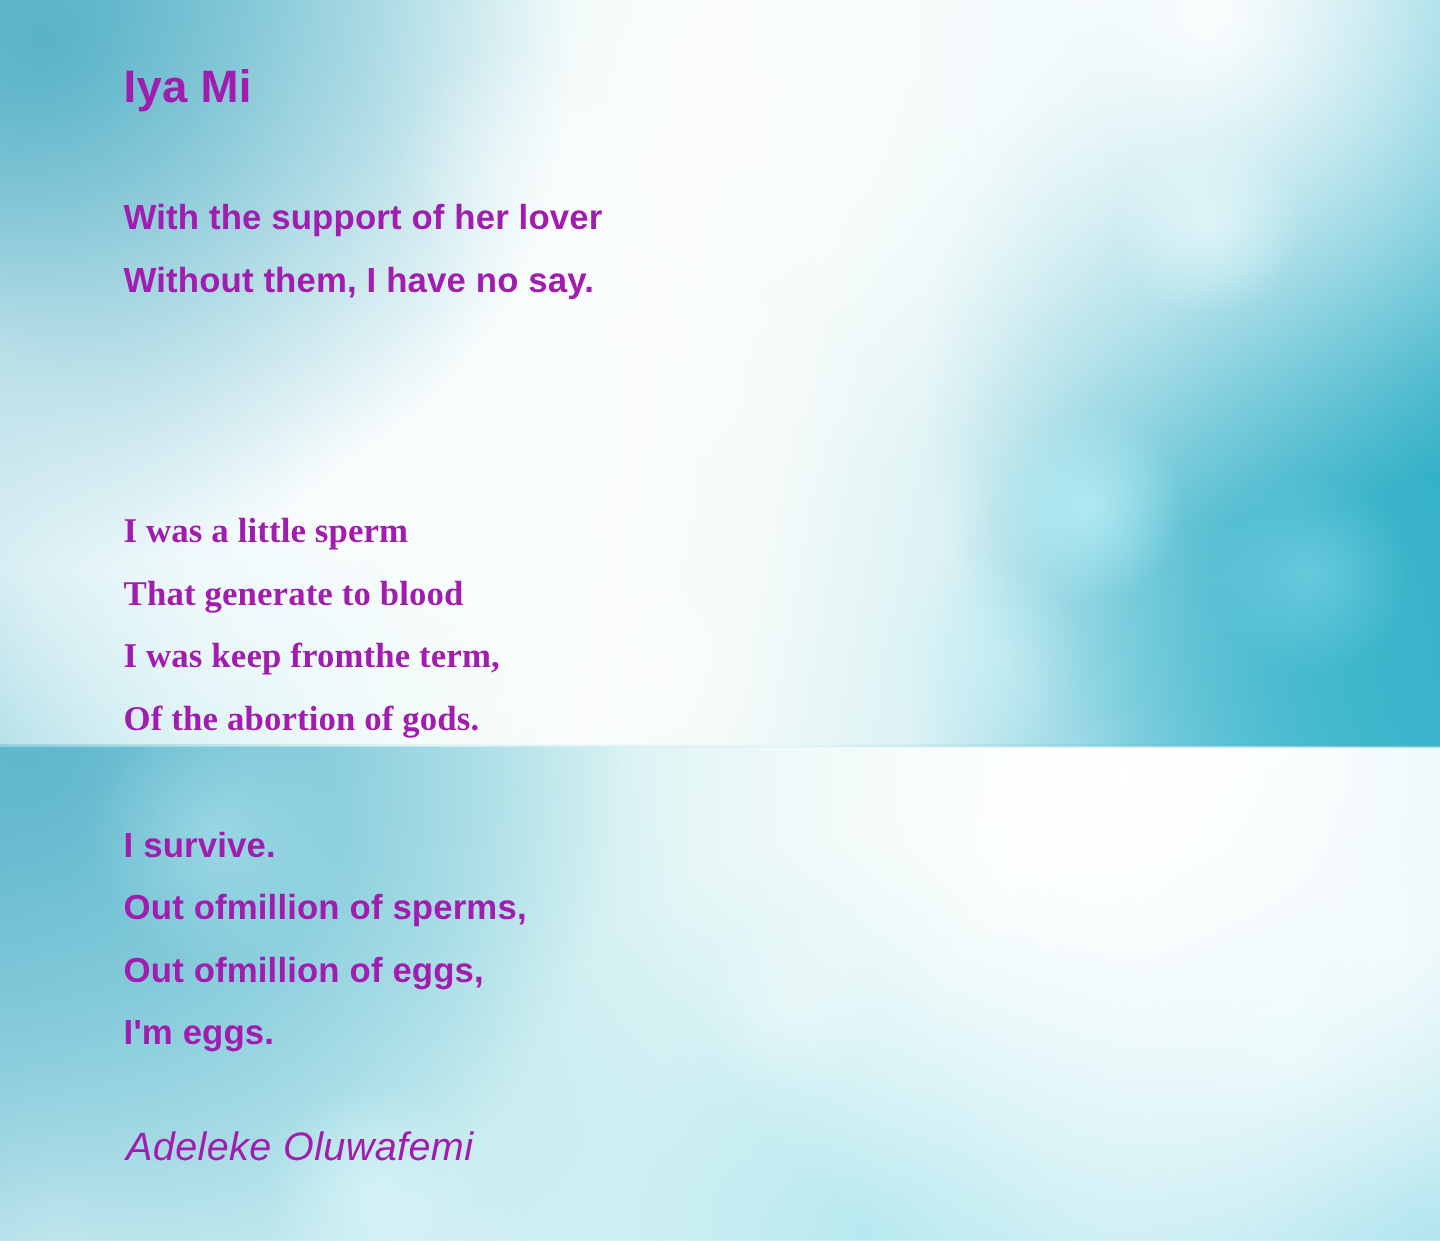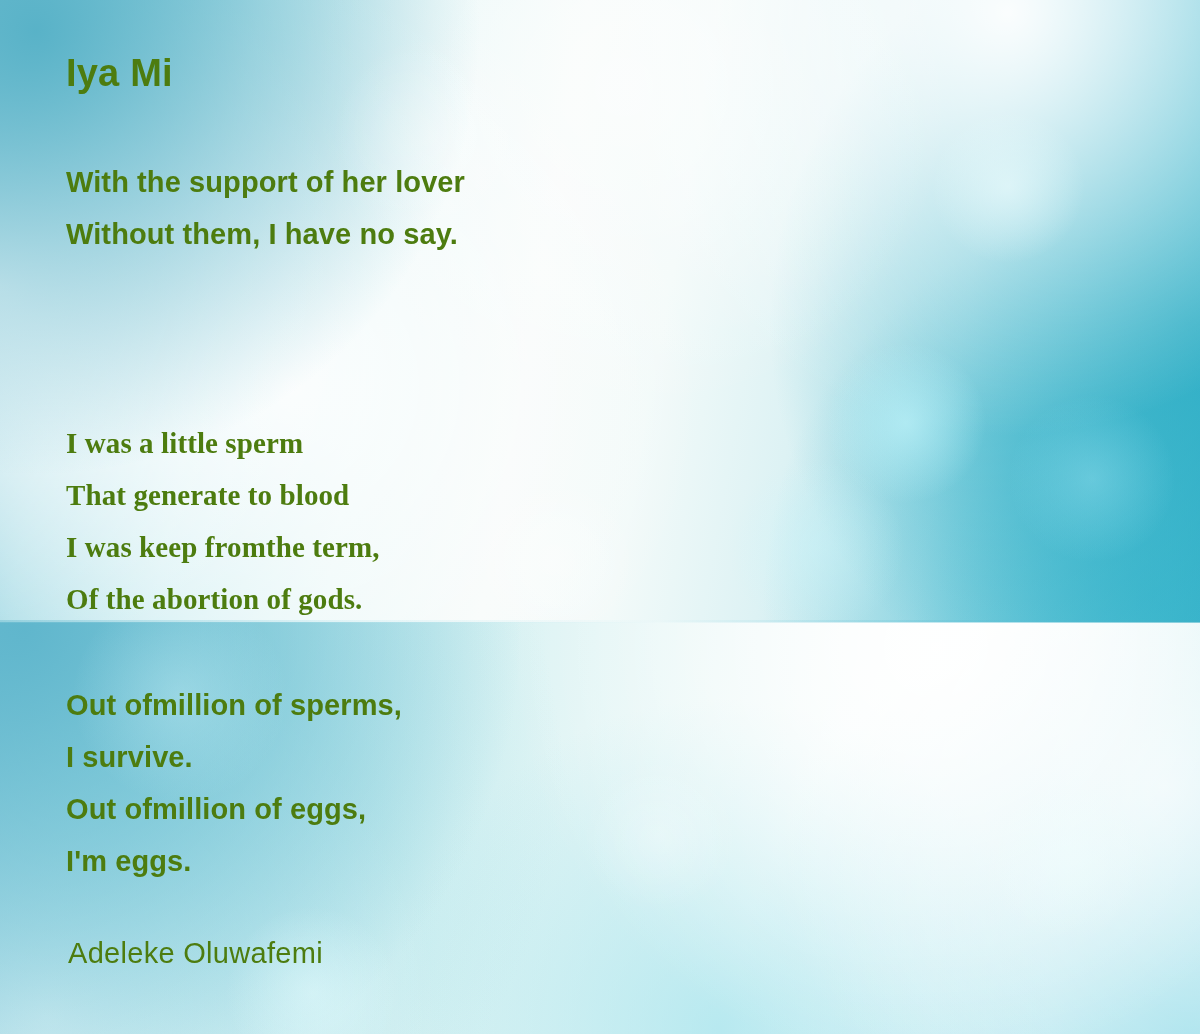--- a/index.html
+++ b/index.html
@@ -120,21 +120,22 @@
       rgba(190,230,238,.30) 30%,
       rgba(230,246,248,.22) 55%,
       rgba(90,190,212,.45) 85%,
       rgba(60,175,198,.60) 100%);
   }
 
   
   #poem-content {
     position: absolute;
     inset: 0;
-    color: #4d7c0f;
+    color: #a21caf;
+    margin-left: 37px;
   }
 
   #poem-title {
     position: absolute;
     left: 66px;
     top: 52px;
     font-size: 38px;
     font-weight: bold;
     letter-spacing: .2px;
     white-space: nowrap;
@@ -153,21 +154,22 @@
     font-weight: bold;
     line-height: 52px;
     letter-spacing: .1px;
     white-space: nowrap;
   }
 
   #poem-author {
     position: absolute;
     left: 68px;
     top: 937px;
-    font-size: 29px;
+    font-size: 33px;
+    font-style: italic;
     font-weight: normal;
     letter-spacing: .3px;
     white-space: nowrap;
   }
 </style>
 </head>
 <body>
 
 <div id="poem-card">
 
@@ -195,22 +197,22 @@
     </div>
 
     <div class="stanza" id="stanza-2">
       <div class="poem-line">I was a little sperm</div>
       <div class="poem-line">That generate to blood</div>
       <div class="poem-line">I was keep fromthe term,</div>
       <div class="poem-line">Of the abortion of gods.</div>
     </div>
 
     <div class="stanza" id="stanza-3">
+      <div class="poem-line">I survive.</div>
       <div class="poem-line">Out ofmillion of sperms,</div>
-      <div class="poem-line">I survive.</div>
       <div class="poem-line">Out ofmillion of eggs,</div>
       <div class="poem-line">I'm eggs.</div>
     </div>
 
     <div id="poem-author">Adeleke Oluwafemi</div>
 
   </div>
 </div>
 
 </body></html>

